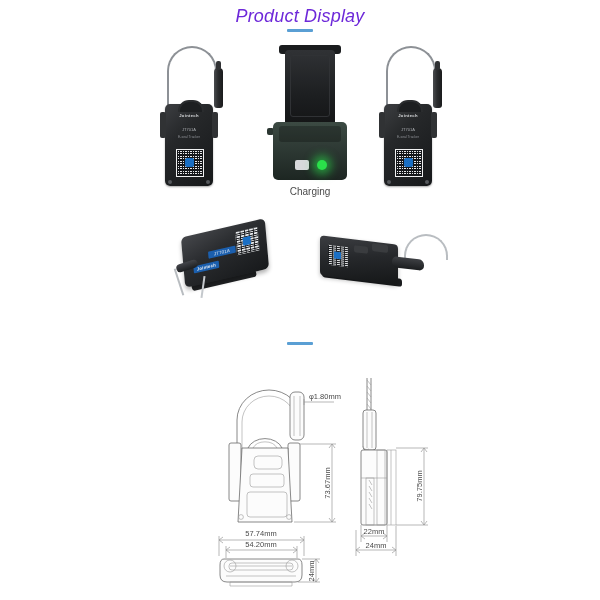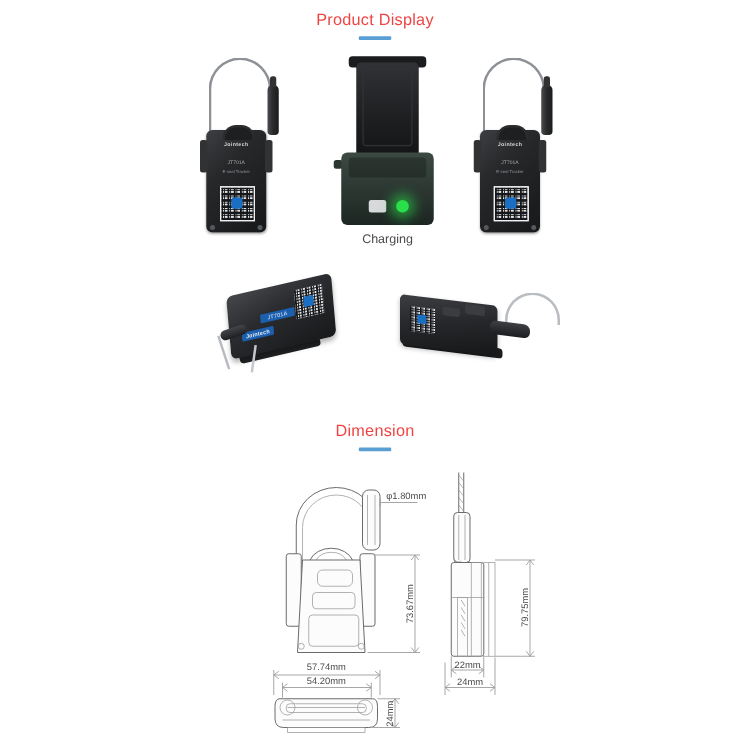--- a/index.html
+++ b/index.html
@@ -23,24 +23,25 @@
   }
 
   
   .section-head {
     position: absolute;
     left: 0;
     width: 600px;
     text-align: center;
   }
   .section-head .title {
-    font-size: 13px;
-    color: #ef4444;
+    font-size: 18px;
+    color: #6d28d9;
     letter-spacing: .2px;
     line-height: 16px;
+    font-style: italic;
   }
   .section-head .accent {
     width: 26px;
     height: 3px;
     margin: 5px auto 0 auto;
     border-radius: 1px;
   }
 
   #head-product { top: 8px; }
   #head-dimension { top: 337px; }
@@ -479,21 +480,20 @@
       <div class="flat-shadow"></div>
       <div class="flat-body"></div>
       <div class="flat-qr"></div>
       <div class="flat-slot s1"></div>
       <div class="flat-slot s2"></div>
       <div class="flat-plug"></div>
     </div>
   </div>
 
   <div class="section-head" id="head-dimension">
-    <div class="title">Dimension</div>
     <div class="accent" style="background:#5a9fd4;"></div>
   </div>
 
   <div class="dim-wrap">
     <svg class="dim-svg" width="600" height="240" viewBox="0 0 600 240">
 
       <g>
 
         <path class="draw-line" d="M221 110 L221 60 A32 30 0 0 1 285 60 L285 78"></path>
         <path class="draw-thin" d="M226 110 L226 62 A27 26 0 0 1 280 62 L280 78"></path>

